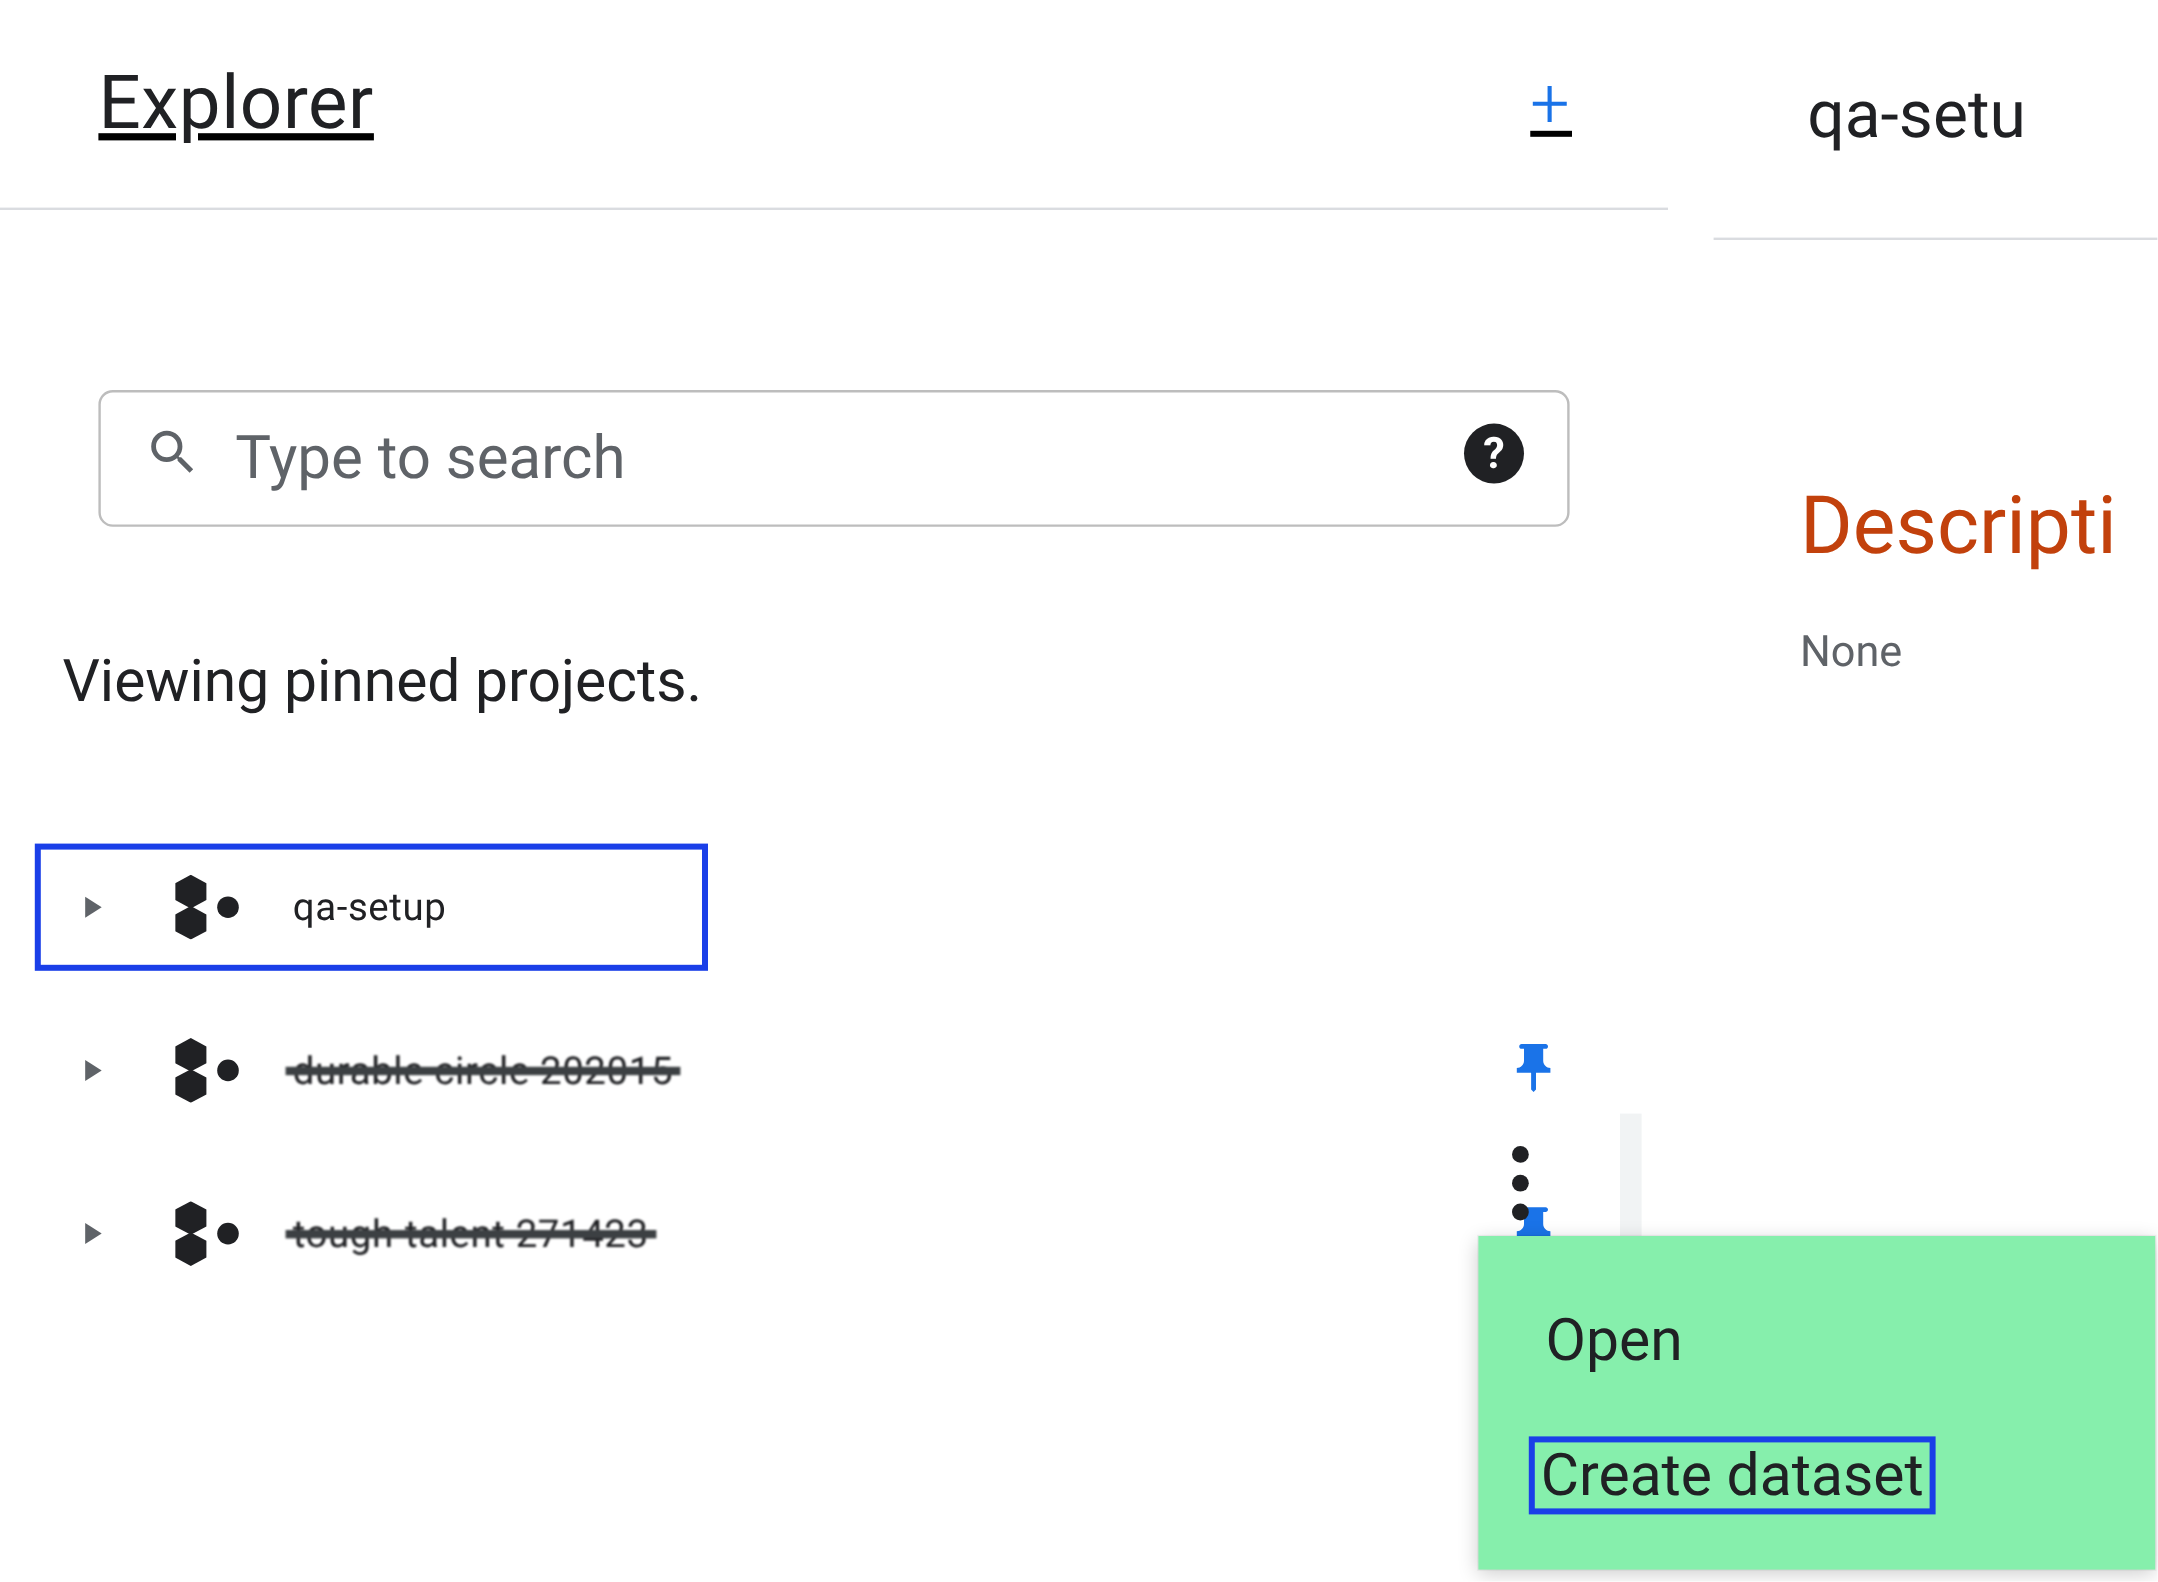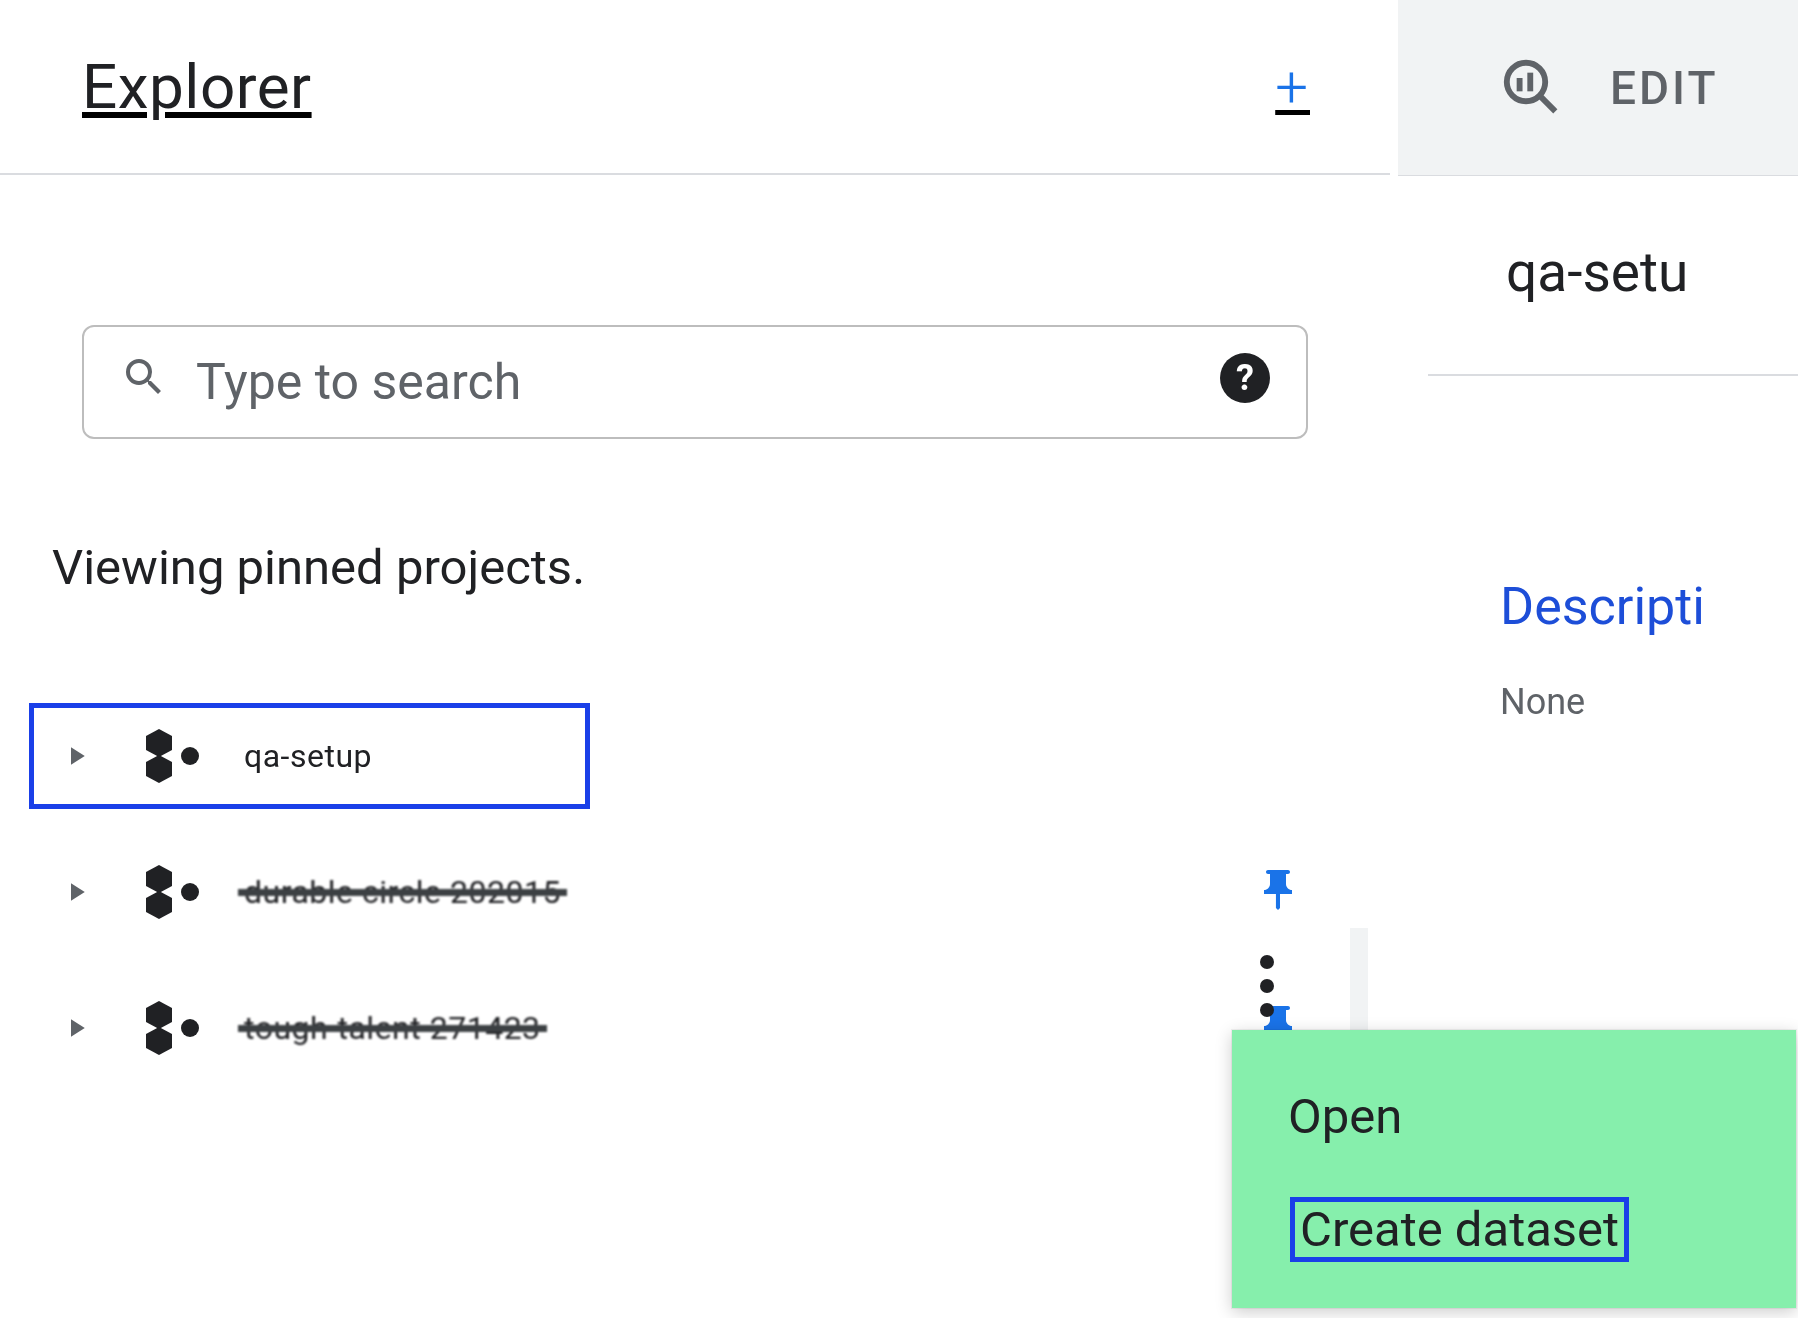--- a/index.html
+++ b/index.html
@@ -190,22 +190,22 @@
       font-size: 55px;
       color: #202124;
     }
     .right-divider {
       margin-top: 70px;
       border-top: 2px solid #dadce0;
       margin-left: 30px;
     }
     .desc-label {
       padding: 200px 0 0 102px;
-      font-size: 52px;
-      color: #1d4ed8;
+      font-size: 67px;
+      color: #c2410c;
     }
     .desc-value {
       padding: 44px 0 0 102px;
       font-size: 36px;
       color: #5f6368;
     }
     .context-menu {
       position: absolute;
       left: 1232px;
       top: 1030px;
@@ -221,21 +221,21 @@
       cursor: pointer;
     }
     .menu-item.highlighted {
       outline: 5px solid #1a3fe8;
       outline-offset: -5px;
       display: inline-block;
       margin-left: 42px;
       padding: 4px 10px;
     }
     .menu-item-wrap2 {
-      padding: 30px 0 10px 16px;
+      padding: 30px 0 10px 0;
     }
   </style>
 </head>
 <body>
 
 <div class="left-panel">
   <div class="header">
     <div class="title">Explorer</div>
     <div class="add-data-btn">
       <span class="plus-icon">+</span>
@@ -331,31 +331,20 @@
   <div class="more-icon" style="position:absolute; left:1260px; top:955px;">
     <span></span>
       <span></span>
       <span></span>
   </div>
 
   <div class="scrollbar-track"></div>
 </div>
 
 <div class="right-panel">
-  <div class="right-toolbar">
-    <span class="query-icon">
-      <svg viewBox="0 0 24 24" fill="none" stroke="#5f6368" stroke-width="2.2">
-        <circle cx="10.5" cy="10.5" r="7.2"></circle>
-        <line x1="16" y1="16" x2="21.5" y2="21.5"></line>
-        <rect x="7" y="9" width="2.2" height="5" fill="#5f6368" stroke="none"></rect>
-        <rect x="11" y="7" width="2.2" height="7" fill="#5f6368" stroke="none"></rect>
-      </svg>
-    </span>
-    <span class="toolbar-label">EDIT</span>
-  </div>
   <div class="right-title">qa-setu</div>
   <div class="right-divider"></div>
   <div class="desc-label">Descripti</div>
   <div class="desc-value">None</div>
 </div>
 
 <div class="context-menu">
   <div class="menu-item">Open</div>
   <div class="menu-item-wrap2">
     <div class="menu-item highlighted">Create dataset</div>

